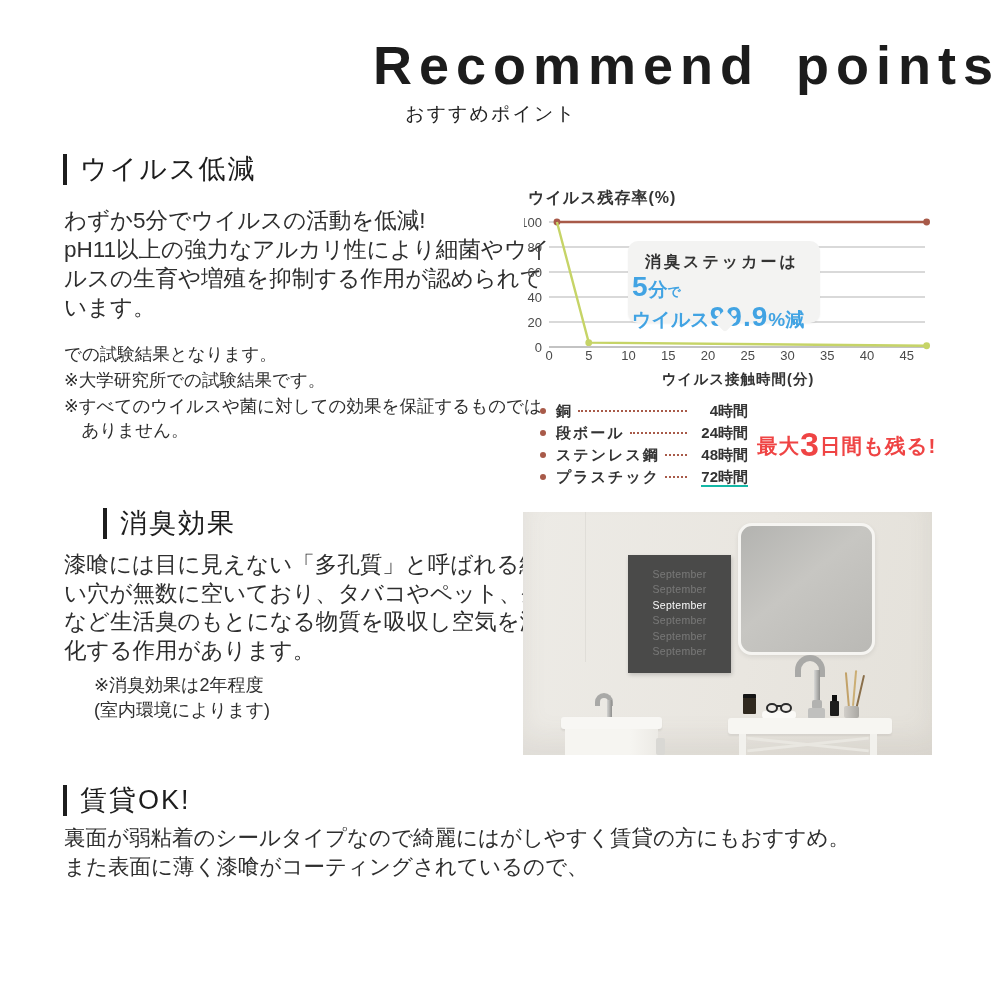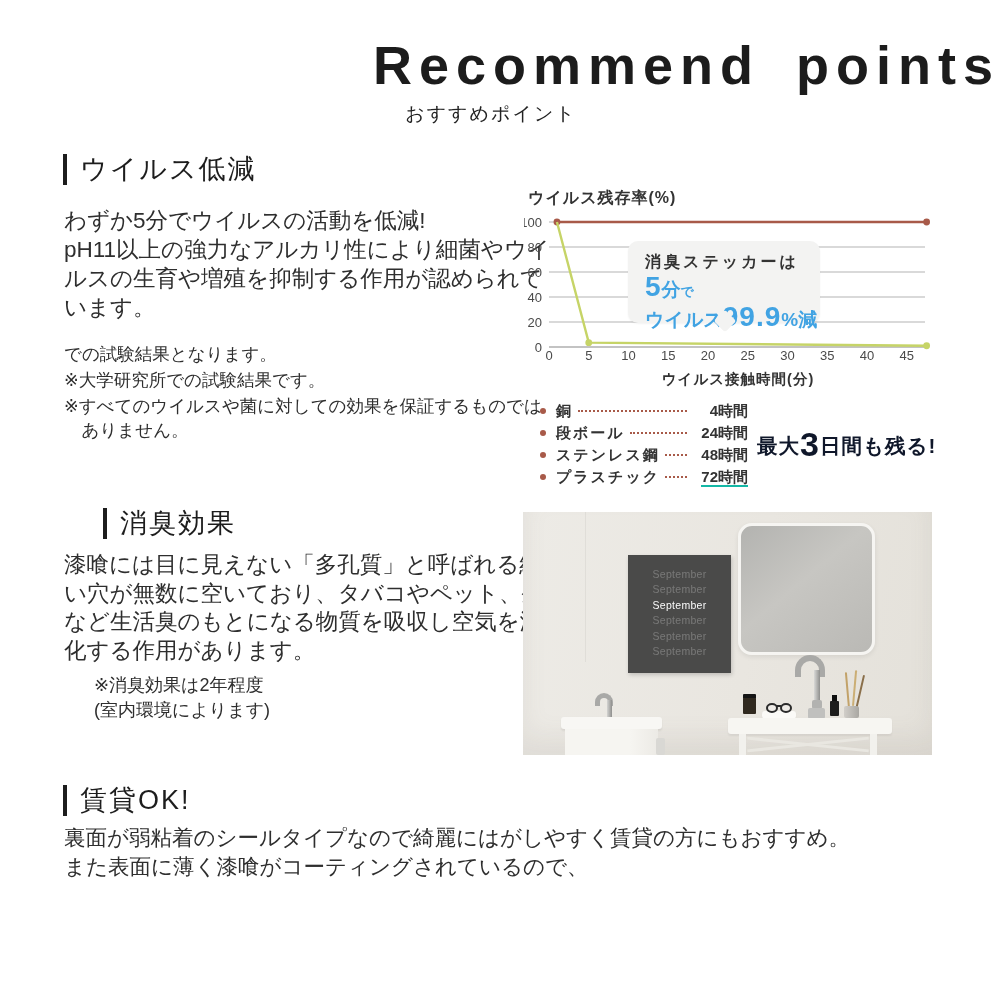--- a/index.html
+++ b/index.html
@@ -47,34 +47,34 @@
   #chart-svg .xlabel{font-size:14.5px;fill:#333;font-weight:700;letter-spacing:1px;}
   #callout{
     position:absolute;left:104px;top:53px;width:192px;height:82px;z-index:2;
     background:#f3f3f2;border-radius:10px;box-shadow:0 1px 2px rgba(0,0,0,0.05);
   }
   #callout:after{
     content:"";position:absolute;left:89px;bottom:-6px;width:16px;height:16px;
     background:#f3f3f2;border-radius:3px;transform:rotate(45deg);
   }
   .callout-line1{margin:11px 0 1px 17px;font-size:16px;font-weight:700;letter-spacing:3px;color:#333;}
-  .callout-line2,.callout-line3{margin-left:17px;color:#41a3e3;font-weight:700;line-height:25px;white-space:nowrap;}
+  .callout-line2,.callout-line3{margin-left:4px;color:#41a3e3;font-weight:700;line-height:25px;white-space:nowrap;}
   .callout-line2 .big,.callout-line3 .big{font-size:28px;letter-spacing:1px;}
   .callout-line2 .unit,.callout-line3 .mid{font-size:19px;}
   .callout-line2 .small{font-size:13px;}
   
   #contact-legend{position:absolute;left:540px;top:400px;width:208px;font-size:15px;color:#333;font-weight:700;}
   .legend-row{display:flex;align-items:center;height:22px;}
   .legend-bullet{width:6px;height:6px;border-radius:50%;background:#a85a49;margin-right:10px;flex:none;}
   .legend-label{letter-spacing:2px;white-space:nowrap;}
   .legend-leader{flex:1;height:0;border-bottom:2px dotted #a85a49;margin:0 5px;align-self:center;}
   .legend-value{width:56px;text-align:right;white-space:nowrap;flex:none;}
   .legend-value .u-blue{border-bottom:2px solid #14b8a6;display:inline-block;line-height:17px;}
   #remain-highlight{
-    position:absolute;left:757px;top:424px;color:#0f172a;font-weight:700;
+    position:absolute;left:757px;top:424px;color:#ef4444;font-weight:700;
     font-size:20.5px;letter-spacing:1px;line-height:40px;white-space:nowrap;
   }
   #remain-highlight .big3{font-size:34px;vertical-align:-3px;}
   
   #photo{
     position:absolute;left:523px;top:512px;width:409px;height:243px;overflow:hidden;
     background:linear-gradient(100deg,#edebe6 0%,#e9e6e0 55%,#e4e1da 100%);
     box-shadow:inset 0 -18px 24px rgba(120,110,95,0.10);
   }
   .wall-seam{position:absolute;left:62px;top:0;width:1px;height:150px;background:rgba(0,0,0,0.05);}

